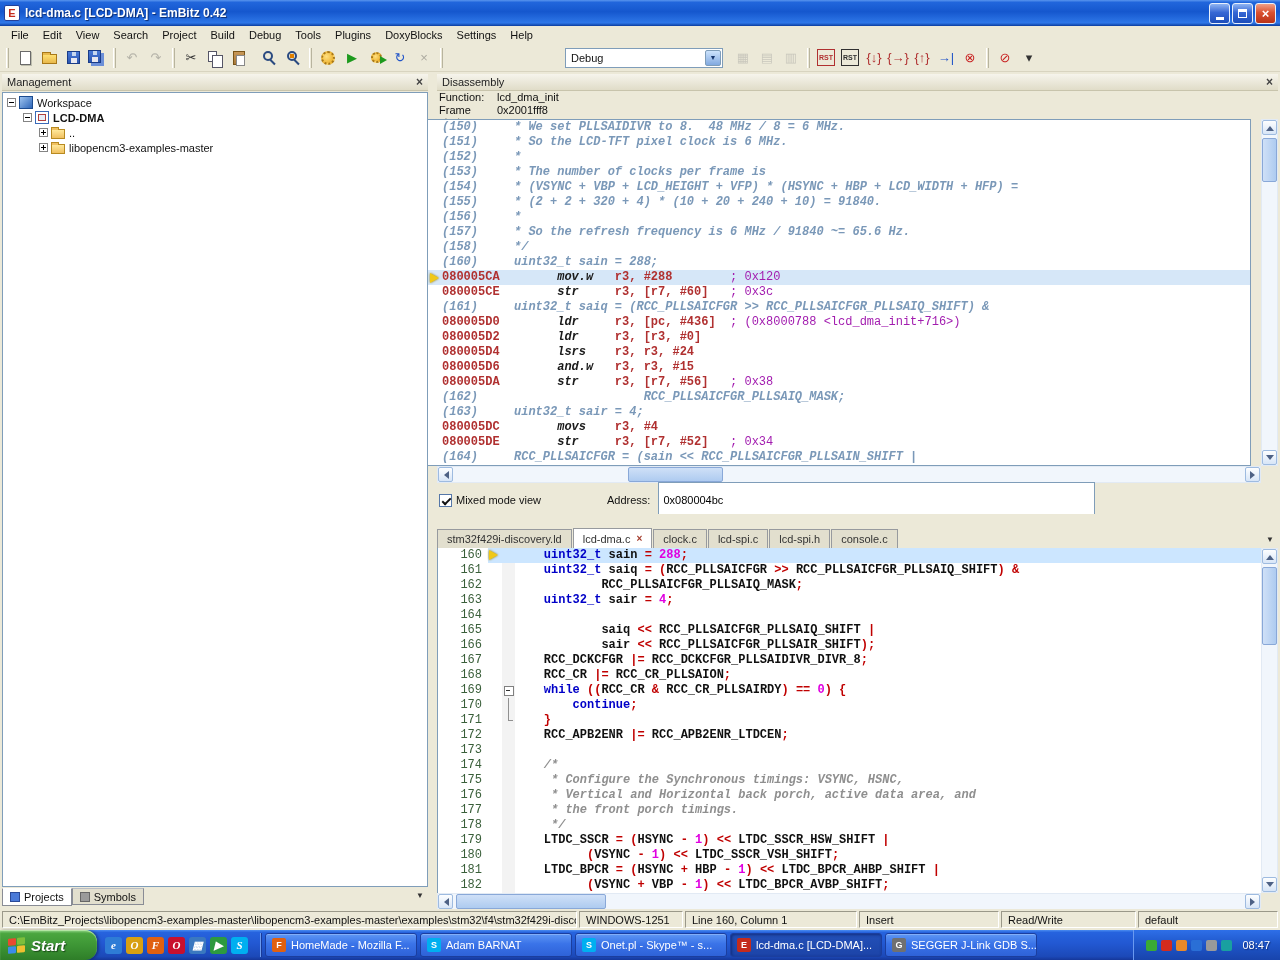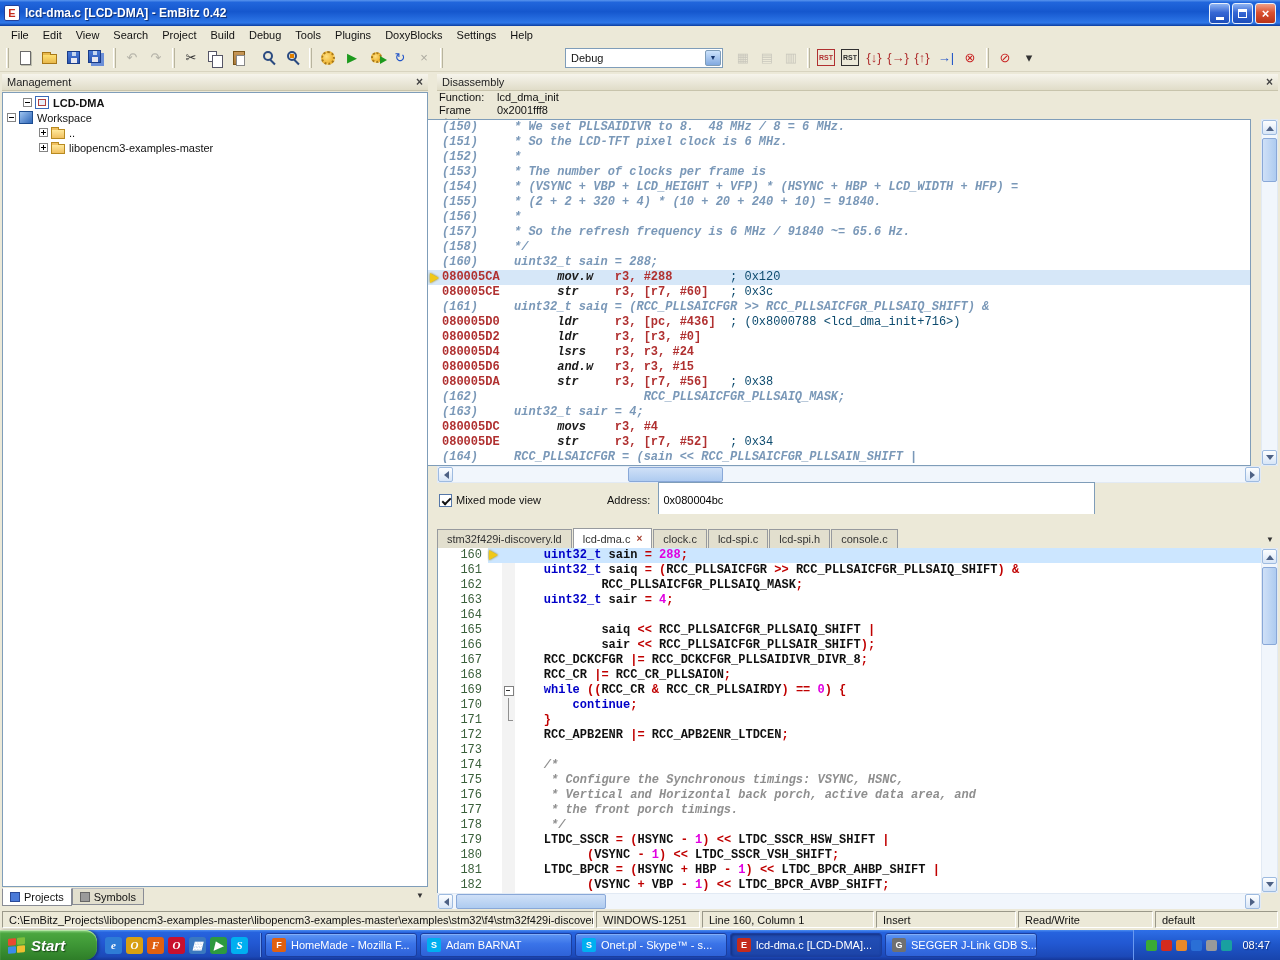--- a/index.html
+++ b/index.html
@@ -90,21 +90,21 @@
   .dz-info{position:absolute;left:439px;font-size:11px;display:flex;}
   .dz-info .lab{width:58px;}
   .dz-view{position:absolute;left:427px;top:119px;width:824px;height:347px;background:#fff;border:1px solid #7F9DB9;overflow:hidden;}
   .dz-line{position:relative;height:15px;padding-left:14px;white-space:pre;
     font:bold 12px/15px "Liberation Mono","DejaVu Sans Mono",monospace;}
   .dz-line.cur{background:#D6E7F8;}
   .dz-src{color:#7A98B8;font-style:italic;}
   .dz-addr{color:#B03030;}
   .dz-mn{color:#1A1A1A;font-style:italic;}
   .dz-ops{color:#B03030;}
-  .dz-cmt{color:#0c4a6e;font-weight:normal;}
+  .dz-cmt{color:#a21caf;font-weight:normal;}
   .cur-arrow{position:absolute;left:2px;top:3px;width:0;height:0;border-left:9px solid #F0C818;
     border-top:5px solid transparent;border-bottom:5px solid transparent;filter:drop-shadow(0 0 1px #907800);}
   .mixed-row{position:absolute;left:439px;top:489px;height:22px;display:flex;align-items:center;font-size:11px;}
   .chk{width:13px;height:13px;background:#fff;border:1px solid #5577A8;position:relative;margin-right:4px;}
   .chk::after{content:"";position:absolute;left:2px;top:3px;width:7px;height:3px;border-left:2px solid #111;border-bottom:2px solid #111;transform:rotate(-45deg);}
   .addr-lab{margin-left:66px;margin-right:8px;}
   .addr-input{width:437px;height:36px;border:1px solid #7F9DB9;font:11px "Liberation Sans",sans-serif;padding:0 4px;}
 
   
   .sbv{position:absolute;width:17px;background:#F1F6FC;border:1px solid #E2EAF4;}
@@ -313,29 +313,29 @@
         <span class="tb-glyph" style="color: rgb(51, 51, 51);">▾</span>
       </span>
     </div>
 
   <div class="mgmt">
     <div class="p-hdr">
       <span>Management</span>
       <span class="p-close">×</span>
     </div>
     <div class="mgmt-tree">
+        <div class="tree-row" style="padding-left: 4px;">
+          <span class="exp "></span>
+          <span class="ti ti-workspace"></span>
+          <span class="tree-label">Workspace</span>
+        </div>
         <div class="tree-row" style="padding-left: 20px;">
           <span class="exp "></span>
           <span class="ti ti-project"></span>
           <span class="tree-label b">LCD-DMA</span>
-        </div>
-        <div class="tree-row" style="padding-left: 4px;">
-          <span class="exp "></span>
-          <span class="ti ti-workspace"></span>
-          <span class="tree-label">Workspace</span>
         </div>
         <div class="tree-row" style="padding-left: 36px;">
           <span class="exp plus"></span>
           <span class="ti ti-folder"></span>
           <span class="tree-label">..</span>
         </div>
         <div class="tree-row" style="padding-left: 36px;">
           <span class="exp plus"></span>
           <span class="ti ti-folder"></span>
           <span class="tree-label">libopencm3-examples-master</span>
@@ -650,21 +650,21 @@
         <span class="tri-r"></span>
       </span>
   </div>
 
   <div class="statusbar">
     <span class="st-seg st-path">C:\EmBitz_Projects\libopencm3-examples-master\libopencm3-examples-master\examples\stm32\f4\stm32f429i-discovery\lc</span>
     <span class="st-seg" style="width:104px;">WINDOWS-1251</span>
     <span class="st-seg" style="width:172px;">Line 160, Column 1</span>
     <span class="st-seg" style="width:140px;">Insert</span>
     <span class="st-seg" style="width:135px;">Read/Write</span>
-    <span class="st-seg" style="width:123px;">default</span>
+    <span class="st-seg" style="width:140px;">default</span>
   </div>
 
   <div class="taskbar">
     <div class="startbtn">
       <span class="xp-flag">
           <span style="background: rgb(232, 74, 48);"></span>
           <span style="background: rgb(125, 191, 60);"></span>
           <span style="background: rgb(60, 140, 232);"></span>
           <span style="background: rgb(240, 192, 48);"></span>
         </span>

